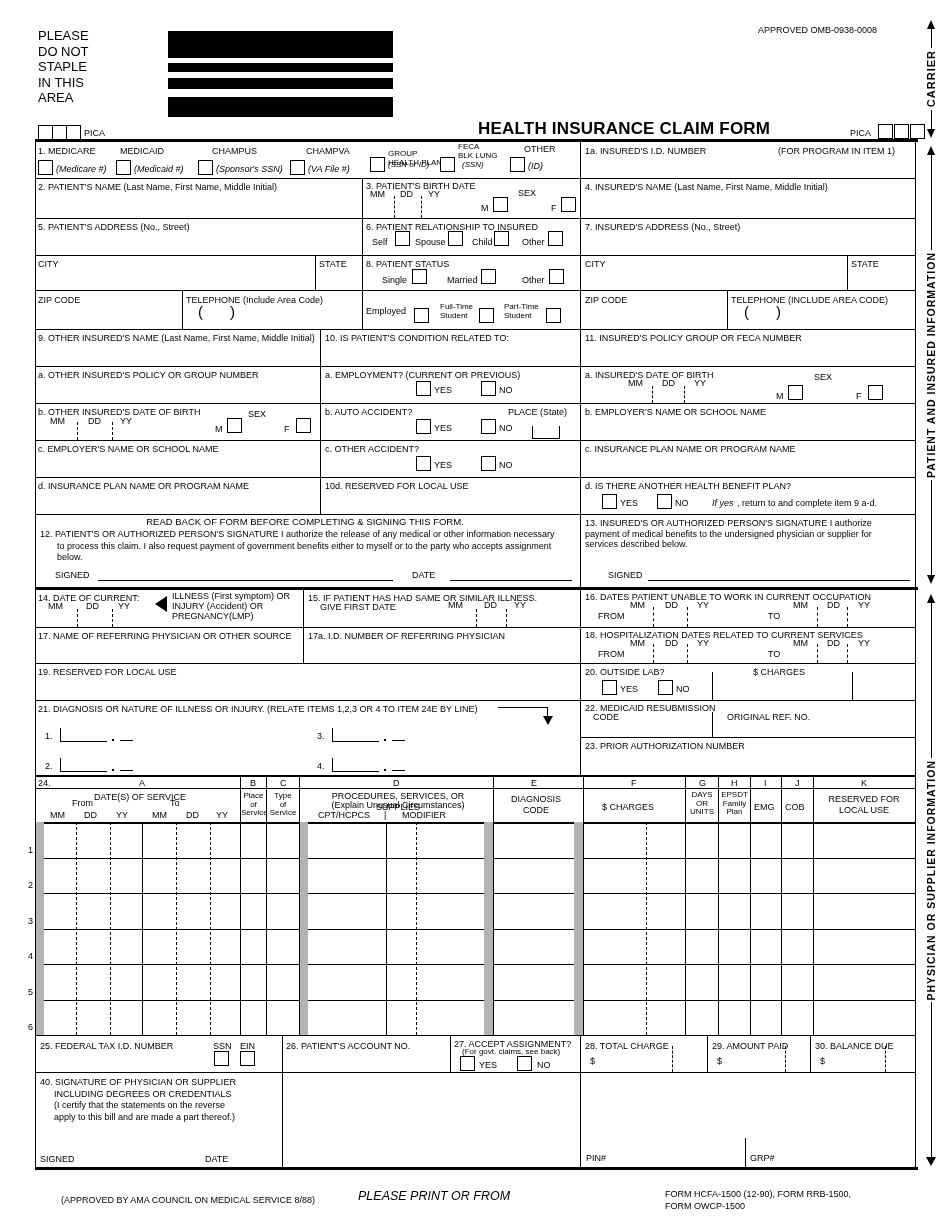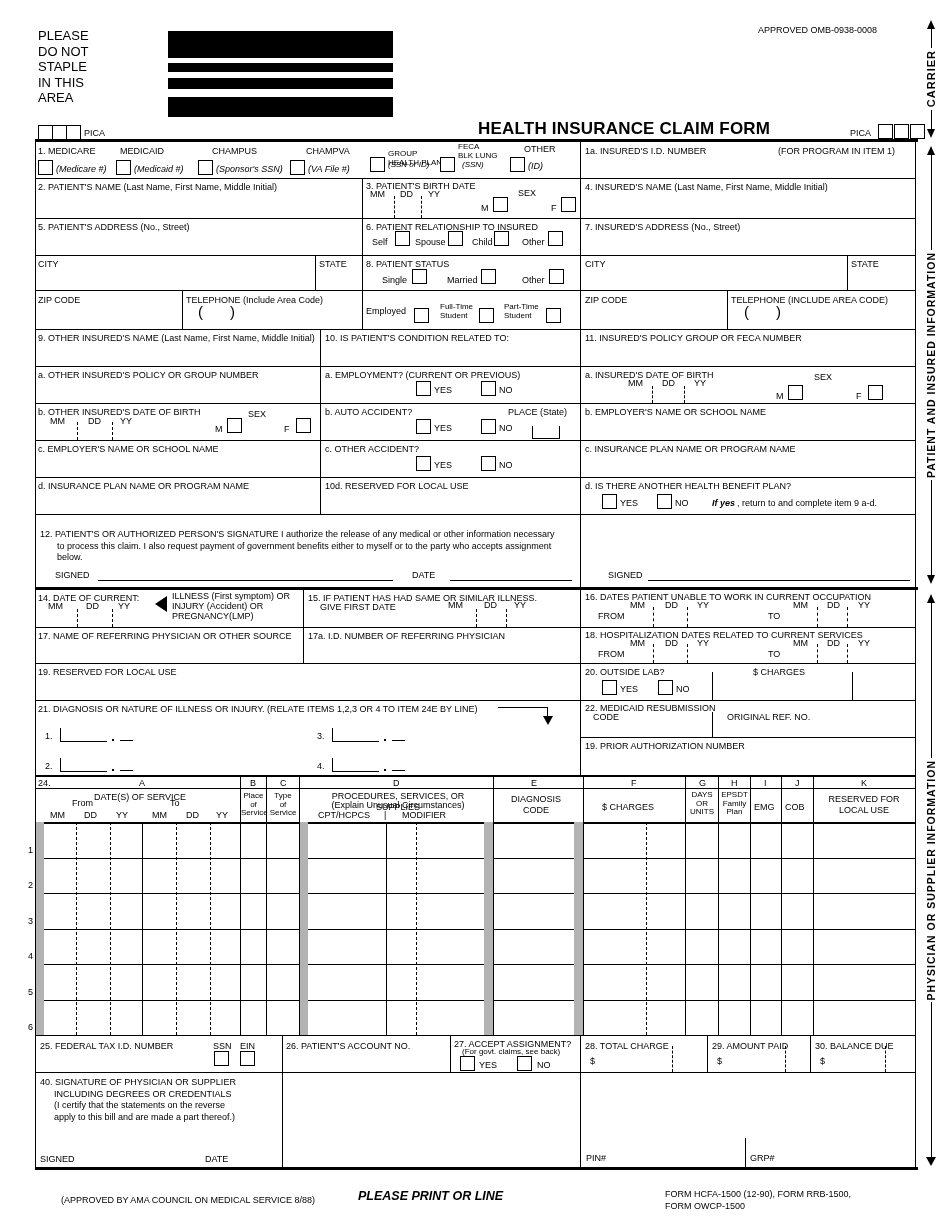--- a/index.html
+++ b/index.html
@@ -2,21 +2,21 @@
 <html><head>
 <meta charset="utf-8">
 <style>
   html,body{margin:0;padding:0;background:#fff}
   #form{position:relative;width:950px;height:1230px;background:#fff;color:#000;
         font-family:"Liberation Sans",sans-serif;overflow:hidden}
   .t{position:absolute;font-size:9px;line-height:10.5px;white-space:pre-line}
   .t2{font-size:8px;line-height:8.5px}
   .t3{font-size:13px;line-height:15.5px}
   .it{font-style:italic}
-  .b{font-weight:bold}
+  .b{font-weight:normal}
   .c{text-align:center}
   .r{text-align:right}
   .hl,.vl,.ul,.bar,.ddash{position:absolute;background:#000}
   .hl{height:1px}.vl{width:1px}.ul{height:1px}
   .dv{position:absolute;width:0;border-left:1px dashed #000}
   .cb{position:absolute;width:15px;height:15px;border:1px solid #000;background:#fff;box-sizing:border-box}
   .pbox{position:absolute;width:15px;height:15px;border:1.5px solid #000;background:#fff;box-sizing:border-box}
   .gray{position:absolute;background:#b3b3b3}
   .para{padding-left:17px;text-indent:-17px}
   .para14{padding-left:14px;text-indent:-14px}
@@ -304,27 +304,31 @@
   <span class="t" style="left:38px;top:481px">d. INSURANCE PLAN NAME OR PROGRAM NAME</span>
   <span class="t" style="left:325px;top:481px">10d. RESERVED FOR LOCAL USE</span>
   <span class="t" style="left:585px;top:481px">d. IS THERE ANOTHER HEALTH BENEFIT PLAN?</span>
   <b class="cb" style="left:602px;top:494px"></b>
   <span class="t" style="left:620px;top:498px">YES</span>
   <b class="cb" style="left:657px;top:494px"></b>
   <span class="t" style="left:675px;top:498px">NO</span>
   <span class="t b it" style="left:712px;top:498px">If yes</span>
   <span class="t" style="left:737px;top:498px">, return to and complete item 9 a-d.</span>
 
+  <span class="t b c" style="left:60px;top:517px;width:490px;font-size:9.5px">READ BACK OF FORM BEFORE COMPLETING &amp; SIGNING THIS FORM.</span>
   <span class="t para" style="left:40px;top:529px;width:532px;line-height:11.5px">12. PATIENT'S OR AUTHORIZED PERSON'S SIGNATURE  I authorize the release of any medical or other information necessary
 to process this claim. I also request payment of government benefits either to myself or to the party who accepts assignment
 below.</span>
   <span class="t" style="left:55px;top:570px">SIGNED</span>
   <i class="ul" style="left:98px;top:580px;width:295px"></i>
   <span class="t" style="left:412px;top:570px">DATE</span>
   <i class="ul" style="left:450px;top:580px;width:122px"></i>
+  <span class="t" style="left:585px;top:518px;width:330px">13. INSURED'S OR AUTHORIZED PERSON'S SIGNATURE I authorize
+payment of medical benefits to the undersigned physician or supplier for
+services described below.</span>
   <span class="t" style="left:608px;top:570px">SIGNED</span>
   <i class="ul" style="left:648px;top:580px;width:262px"></i>
 
   <span class="t" style="left:38px;top:593px">14. DATE OF CURRENT:</span>
   <span class="t" style="left:48px;top:601px">MM</span>
   <span class="t" style="left:86px;top:601px">DD</span>
   <span class="t" style="left:118px;top:601px">YY</span>
   <i class="tril" style="left:155px;top:596px"></i>
   <span class="t" style="left:172px;top:592px;line-height:9.8px">ILLNESS (First symptom) OR
 INJURY (Accident) OR
@@ -380,21 +384,21 @@
   <i class="dslot" style="left:332px;top:728px"></i>
   <i class="ddot" style="left:384px;top:739px"></i>
   <i class="ddash" style="left:392px;top:740px"></i>
   <span class="t" style="left:317px;top:761px">4.</span>
   <i class="dslot" style="left:332px;top:758px"></i>
   <i class="ddot" style="left:384px;top:769px"></i>
   <i class="ddash" style="left:392px;top:770px"></i>
   <span class="t" style="left:585px;top:703px">22. MEDICAID RESUBMISSION</span>
   <span class="t" style="left:593px;top:712px">CODE</span>
   <span class="t" style="left:727px;top:712px">ORIGINAL REF. NO.</span>
-  <span class="t" style="left:585px;top:741px">19. PRIOR AUTHORIZATION NUMBER</span>
+  <span class="t" style="left:585px;top:741px">23. PRIOR AUTHORIZATION NUMBER</span>
 
   <span class="t" style="left:38px;top:778px">24.</span>
   <span class="t" style="left:139px;top:778px">A</span>
   <span class="t" style="left:250px;top:778px">B</span>
   <span class="t" style="left:280px;top:778px">C</span>
   <span class="t" style="left:393px;top:778px">D</span>
   <span class="t" style="left:531px;top:778px">E</span>
   <span class="t" style="left:631px;top:778px">F</span>
   <span class="t" style="left:699px;top:778px">G</span>
   <span class="t" style="left:731px;top:778px">H</span>
@@ -464,17 +468,17 @@
   <span class="t para14" style="left:40px;top:1077px;width:235px;line-height:11.5px">40. SIGNATURE OF PHYSICIAN OR SUPPLIER
 INCLUDING DEGREES OR CREDENTIALS
 (I certify that the statements on the reverse
 apply to this bill and are made a part thereof.)</span>
   <span class="t" style="left:40px;top:1154px">SIGNED</span>
   <span class="t" style="left:205px;top:1154px">DATE</span>
   <span class="t" style="left:586px;top:1153px">PIN#</span>
   <span class="t" style="left:750px;top:1153px">GRP#</span>
 
   <span class="t" style="left:61px;top:1195px">(APPROVED BY AMA COUNCIL ON MEDICAL SERVICE 8/88)</span>
-  <span class="t b it" style="left:358px;top:1191px;font-size:12.5px">PLEASE PRINT OR LINE</span>
+  <span class="t b it" style="left:358px;top:1191px;font-size:12.5px">PLEASE PRINT OR FROM</span>
   <span class="t" style="left:665px;top:1189px">FORM HCFA-1500 (12-90),   FORM RRB-1500,</span>
   <span class="t" style="left:665px;top:1201px">FORM OWCP-1500</span>
 
 </div>
 
 </body></html>

